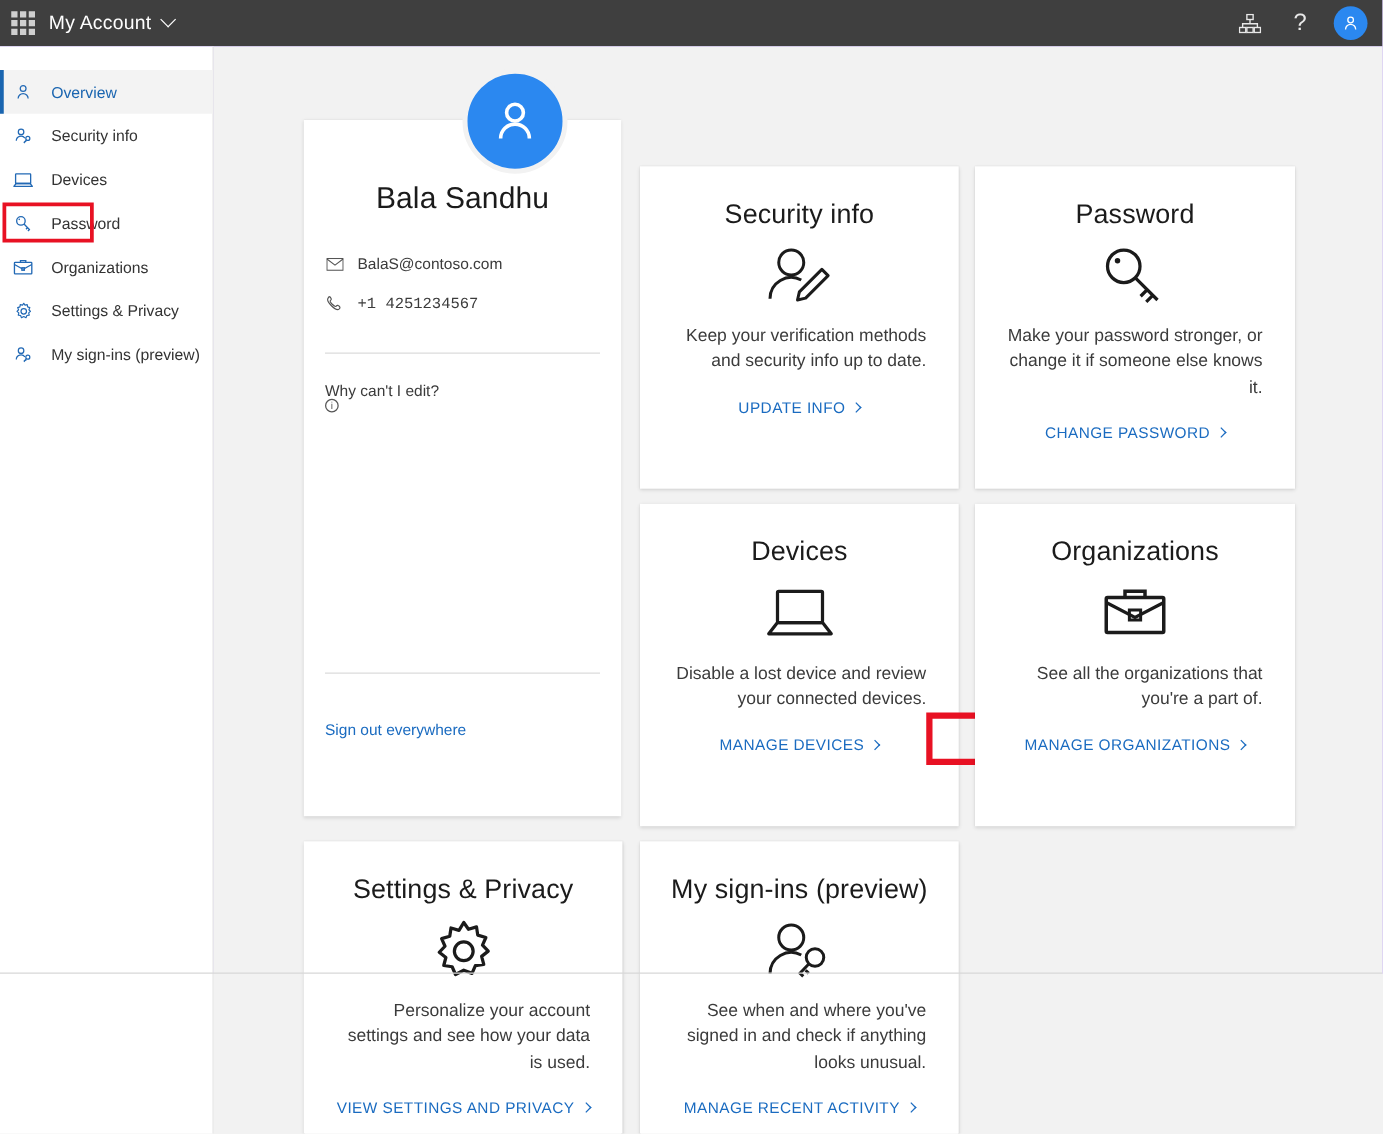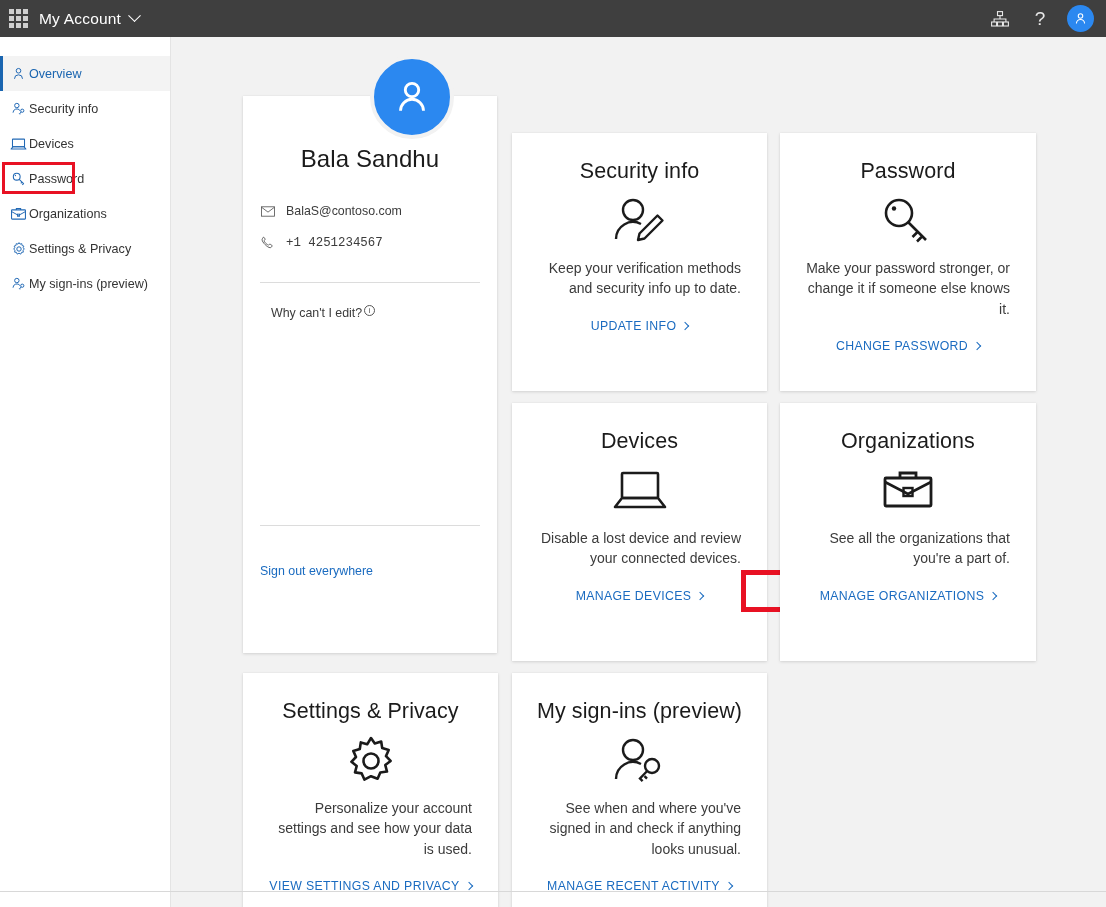--- a/index.html
+++ b/index.html
@@ -2,21 +2,21 @@
 <html><head>
 <meta charset="utf-8">
 <style>
   * { box-sizing: border-box; margin: 0; padding: 0; }
   html, body {
     width: 1106px; height: 907px;
     font-family: "Liberation Sans", sans-serif;
     background: #f2f2f2;
     overflow: hidden;
   }
-  .app { position: relative; width: 1106px; height: 892px; background: #8b5cf6; }
+  .app { position: relative; width: 1106px; height: 779px; background: #8b5cf6; }
 
   
   .topbar {
     position: absolute; top: 0; left: 0; width: 1106px; height: 37px;
     background: #3f3f3f; display: flex; align-items: center;
   }
   .waffle {
     width: 36px; height: 37px; display: flex; align-items: center; justify-content: center;
     cursor: pointer;
   }
@@ -48,21 +48,21 @@
   }
 
   
   .sidebar {
     position: absolute; top: 37px; left: 0; width: 171px; height: 870px;
     background: #ffffff; border-right: 1px solid #e4e4e4;
     padding-top: 19px;
   }
   .nav-item {
     position: relative; height: 35px; display: flex; align-items: center;
-    gap: 2px; padding-left: 10px; cursor: pointer; color: #333333; font-size: 12.6px;
+    gap: 14px; padding-left: 10px; cursor: pointer; color: #333333; font-size: 12.6px;
   }
   .nav-item .ni-icon {
     width: 17px; height: 17px; display: flex; align-items: center; justify-content: center;
     color: #2269b5; flex: none;
   }
   .nav-item.selected { background: #f3f3f3; color: #1a65b0; }
   .nav-item.selected::before {
     content: ""; position: absolute; left: 0; top: 0; bottom: 0; width: 3px; background: #1a65b0;
   }
   .nav-highlight {
@@ -116,22 +116,22 @@
   .contact-row {
     display: flex; align-items: center; gap: 10px;
     padding-left: 17px; color: #3b3b3b; font-size: 12.4px;
   }
   .contact-row .c-icon {
     width: 16px; height: 16px; display: flex; align-items: center; justify-content: center;
     color: #555; flex: none;
   }
   .pdivider { height: 1px; background: #dcdcdc; margin: 0 17px; }
   .why-edit {
-    display: flex; align-items: center; gap: 2px;
-    padding-left: 28px; color: #3b3b3b; font-size: 12.4px;
+    display: flex; align-items: flex-start; gap: 2px;
+    padding-left: 17px; color: #3b3b3b; font-size: 12.4px; flex-direction: column;
   }
   .info-circ {
     display: inline-block; width: 11px; height: 11px; border: 1px solid #555;
     border-radius: 50%; font-size: 8px; line-height: 10px; text-align: center;
     color: #555; position: relative; top: -3px;
   }
   .signout-link {
     padding-left: 17px; color: #1a6bc0; font-size: 12.4px; cursor: pointer;
   }
 

